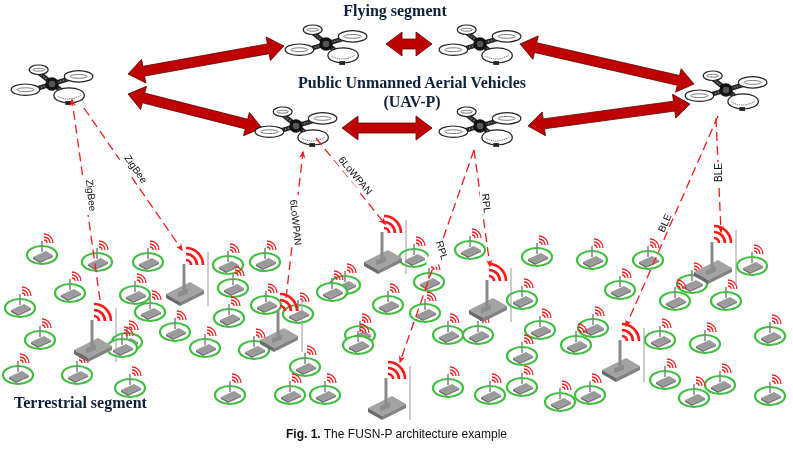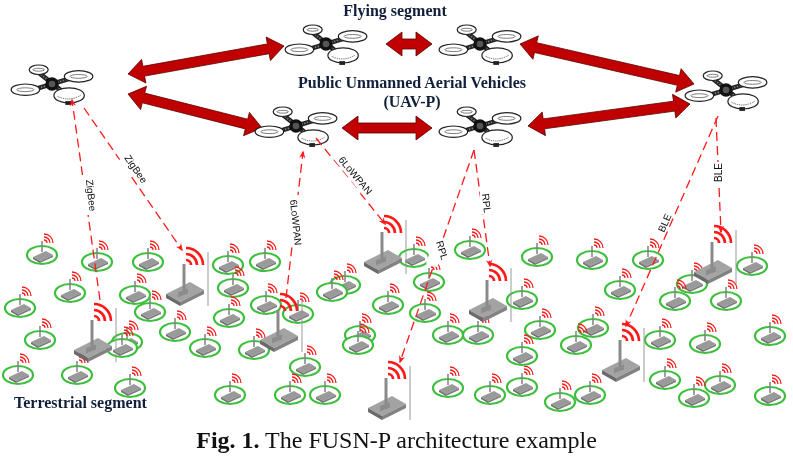--- a/index.html
+++ b/index.html
@@ -1,20 +1,20 @@
 <!DOCTYPE html>
 <html><head>
 <meta charset="utf-8">
 <style>
   html,body{margin:0;padding:0;background:#ffffff;}
   body{width:793px;height:458px;position:relative;overflow:hidden;font-family:"Liberation Serif",serif;}
   #diagram{position:absolute;left:0;top:0;width:793px;height:458px;}
   .heading{font-family:"Liberation Serif",serif;font-weight:bold;fill:#10203a;}
   .proto{font-family:"Liberation Sans",sans-serif;font-size:10px;fill:#111;}
-  .caption{position:absolute;left:0;width:793px;top:427px;text-align:center;font-family:Liberation Serif, serif;font-size:24px;color:#111;}
+  .caption{position:absolute;left:0;width:793px;top:427px;text-align:center;font-family:Liberation Sans, sans-serif;font-size:12px;color:#111;}
   .caption b{font-weight:bold;}
 </style>
 </head>
 <body>
 
 <svg id="diagram" viewBox="0 0 793 458" xmlns="http://www.w3.org/2000/svg">
   <defs>
     <marker id="ah" viewBox="0 0 10 10" refX="8" refY="5" markerWidth="6" markerHeight="6" orient="auto-start-reverse">
       <path d="M0,1 L10,5 L0,9 L3,5 Z" fill="#ff1a1a"></path>
     </marker>

